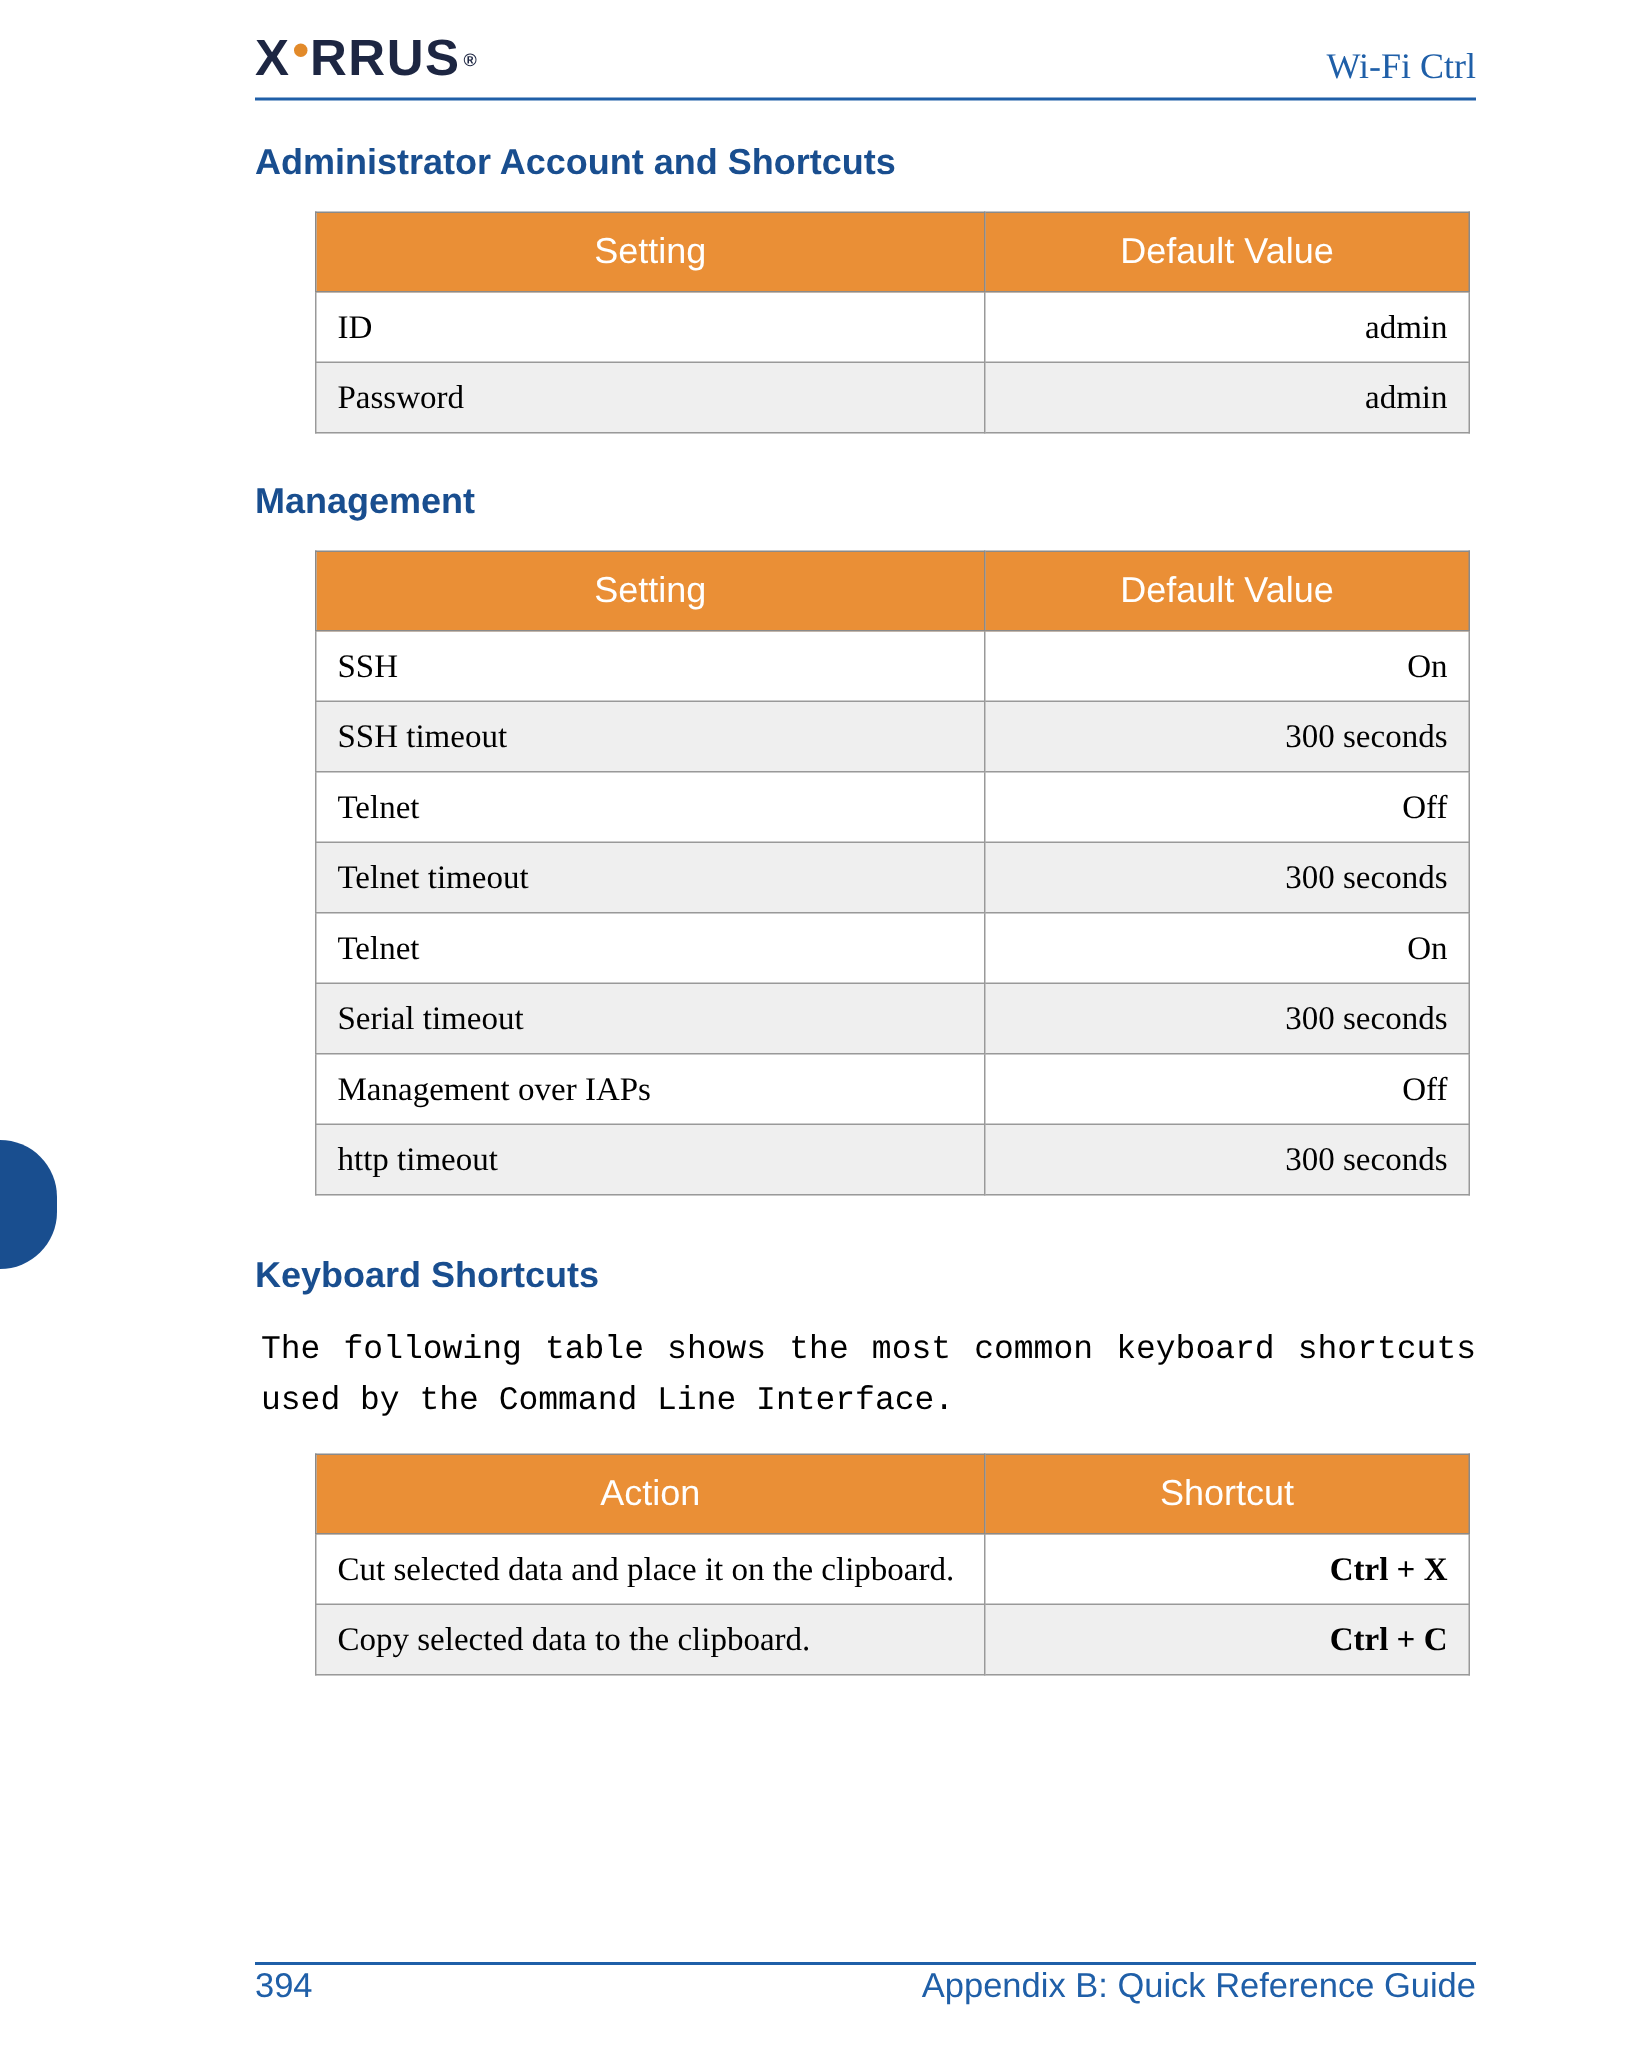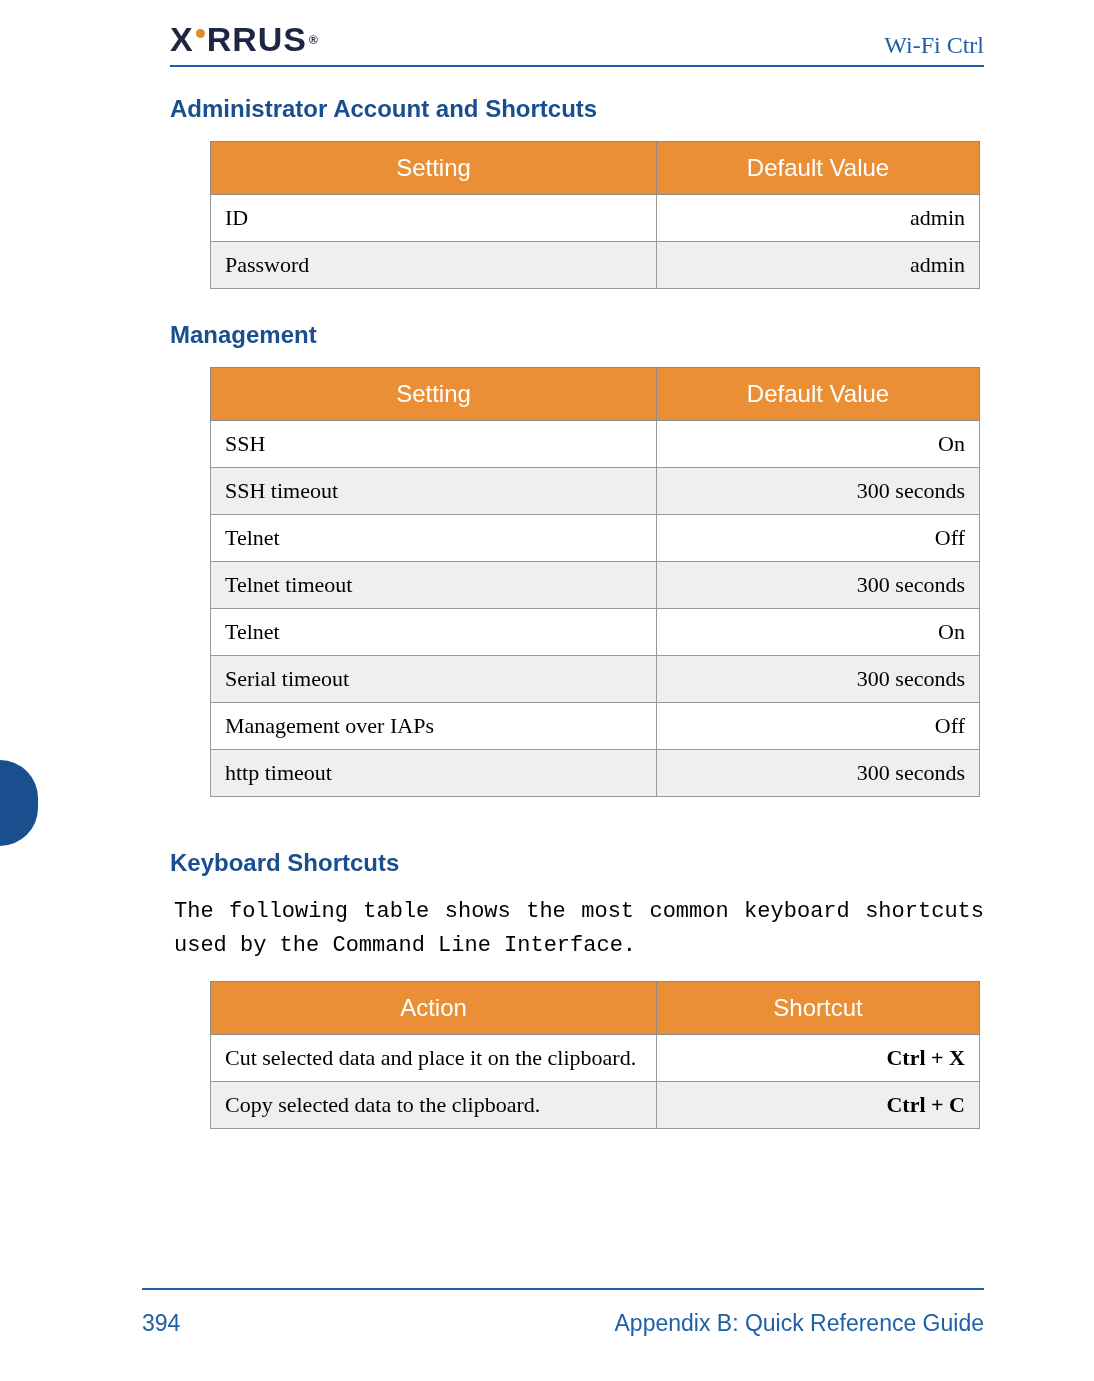--- a/index.html
+++ b/index.html
@@ -125,24 +125,24 @@
     background: #194e8f;
     border-top-right-radius: 44px;
     border-bottom-right-radius: 44px;
   }
   .footer {
     position: absolute;
     left: 110px;
     right: 110px;
     bottom: 44px;
     border-top: 2px solid #1f5fa8;
-    padding-top: 20px;
+    padding-top: 0;
     display: flex;
     justify-content: space-between;
-    margin-left: 32px;
+    margin-left: 60px;
   }
   .page-number {
     font-family: Arial, Helvetica, sans-serif;
     font-size: 23px;
     color: #1f5fa8;
   }
   .footer-title {
     font-family: Arial, Helvetica, sans-serif;
     font-size: 23px;
     color: #1f5fa8;
@@ -224,21 +224,21 @@
           <td>Management over IAPs</td>
           <td class="val">Off</td>
         </tr>
       <tr>
           <td>http timeout</td>
           <td class="val">300 seconds</td>
         </tr>
     </tbody>
   </table>
 
-  <h2 class="subsection-heading" style="margin-top:52px">Keyboard Shortcuts</h2>
+  <h2 class="subsection-heading" style="margin-top:40px">Keyboard Shortcuts</h2>
   <p class="body-text">The following table shows the most common keyboard shortcuts used by the Command Line Interface.</p>
   <table>
     <thead>
       <tr>
         <th class="col-setting">Action</th>
         <th class="col-value">Shortcut</th>
       </tr>
     </thead>
     <tbody>
       <tr>

